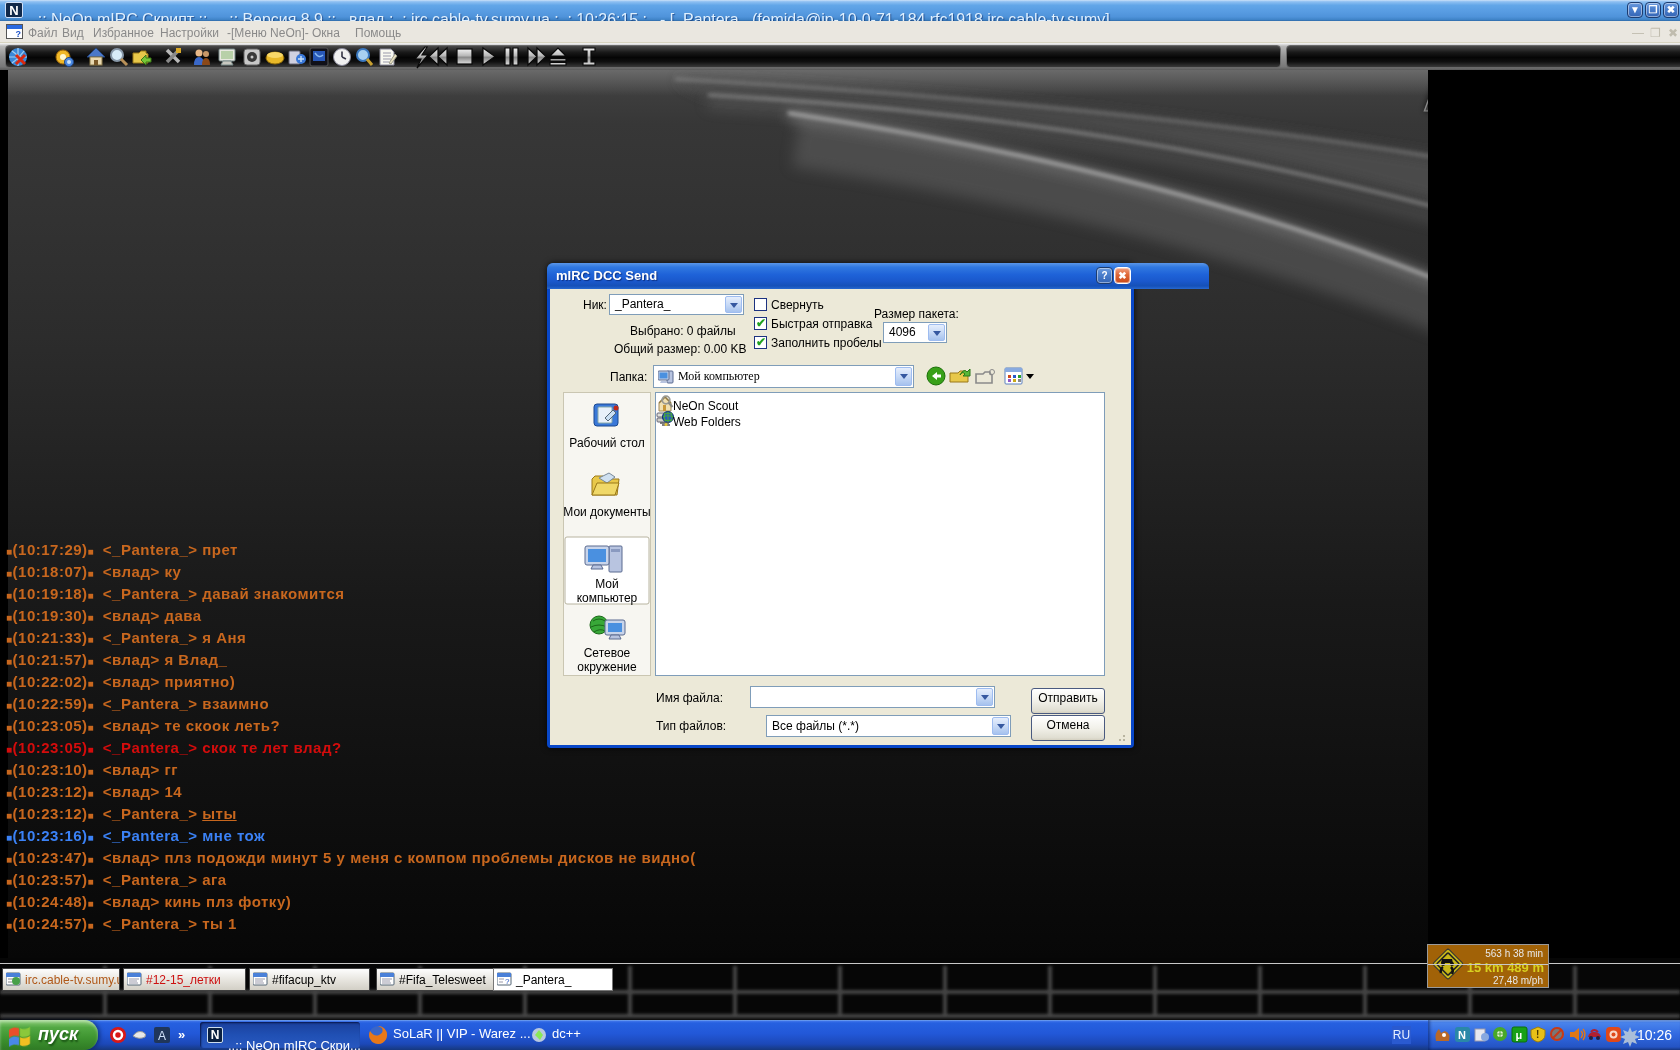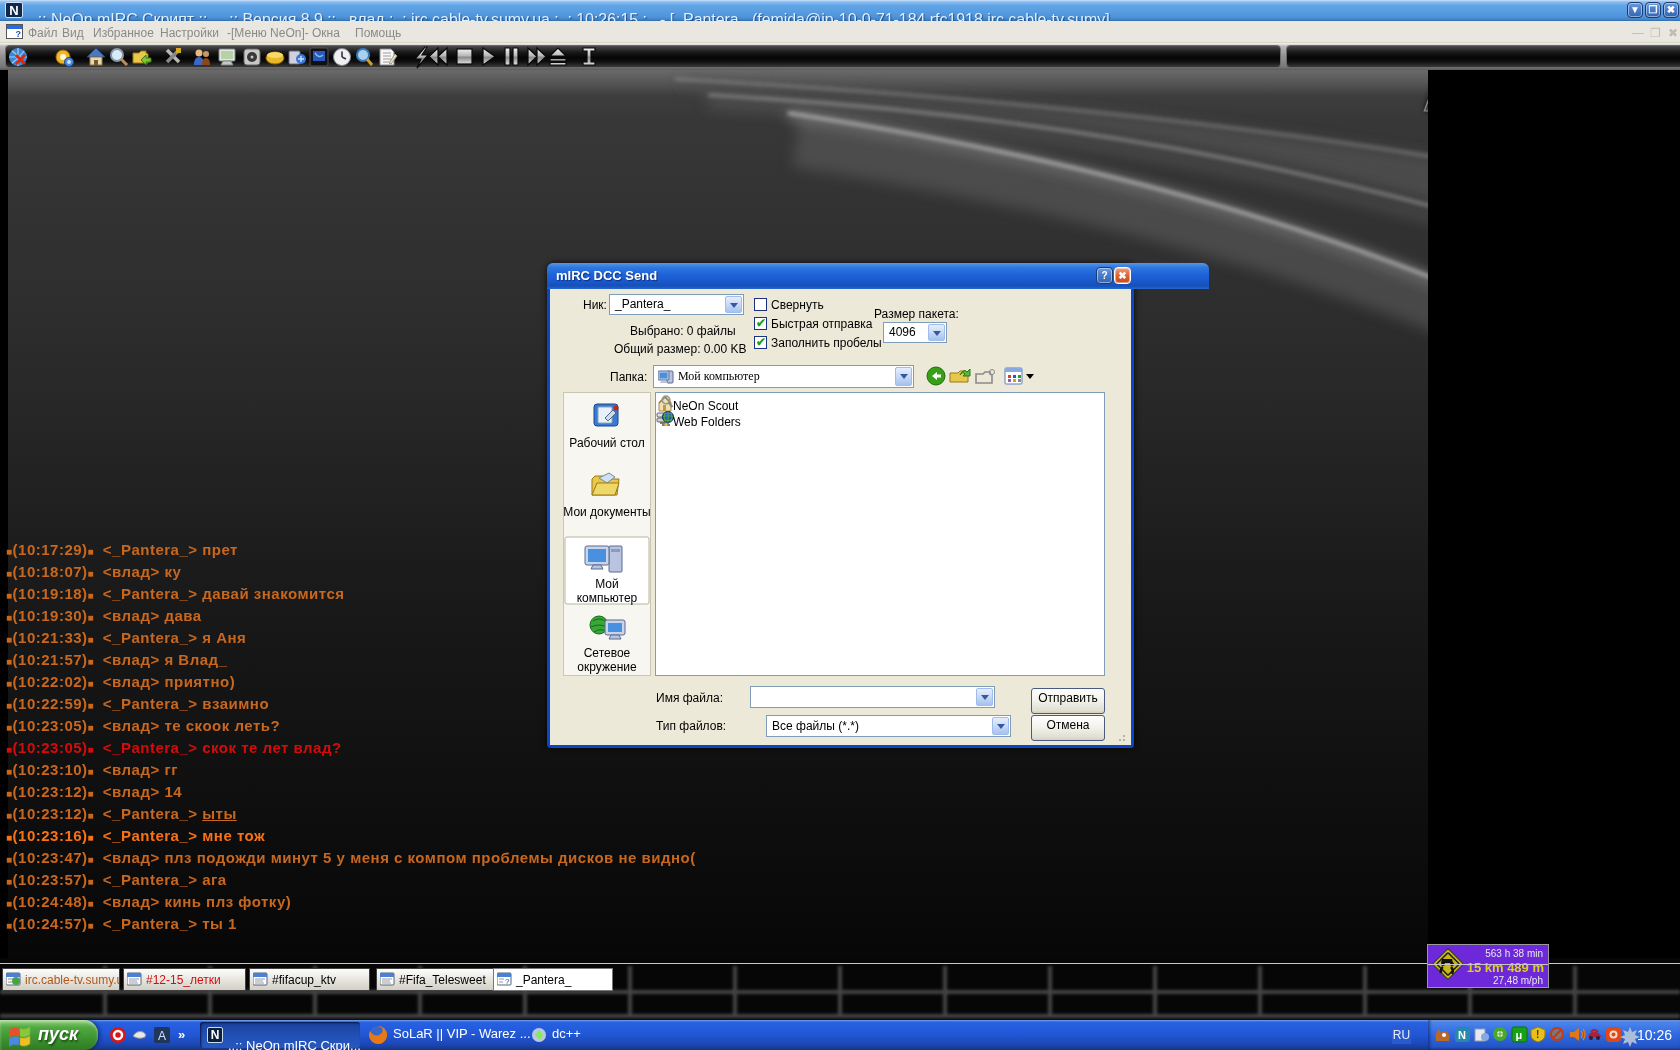--- a/index.html
+++ b/index.html
@@ -60,21 +60,21 @@
   .xpbtn { position:absolute; width:75px; height:26px; border:1px solid #4a5a80; border-radius:3px;
     background:linear-gradient(180deg,#ffffff 0%,#f2f1ea 50%,#e0ded2 90%,#d4d0c0 100%);
     font-size:12px; color:#000; text-align:center; line-height:18px; }
   
   #bottom { position:absolute; left:0; top:958px; width:1680px; height:62px; background:#060606; overflow:hidden;}
   .tab { position:absolute; top:10px; height:23px; border:1px solid #404040; font-size:12px;
     background:linear-gradient(180deg,#fdfdfd 0%,#e8e6e0 50%,#d2cfc6 100%); color:#000;
     white-space:nowrap; overflow:hidden; }
   .tab .ti { position:absolute; left:3px; top:3px; width:16px; height:14px; }
   .tab span { position:absolute; left:22px; top:4px; }
-  #odo { position:absolute; left:1427px; top:944px; width:122px; height:44px; background:#6d28d9;
+  #odo { position:absolute; left:1427px; top:944px; width:122px; height:44px; background:#a16207;
     border:1px solid #9a9a9a; color:#e8e8e8; }
   
   #taskbar { position:absolute; left:0; top:1020px; width:1680px; height:30px;
     background:linear-gradient(180deg,#78a8f0 0%,#3a70e8 5%,#2660e0 10%,#2258d8 45%,#1c48b8 80%,#16387e 100%); }
   #startbtn { position:absolute; left:0; top:0; width:98px; height:30px; border-radius:0 14px 14px 0;
     background:linear-gradient(180deg,#8fd07a 0%,#52a843 25%,#3e9430 60%,#2f7a24 100%);
     box-shadow:inset 0 2px 3px rgba(255,255,255,.4), 2px 0 4px rgba(0,20,60,.5); }
   #startbtn i { position:absolute; left:38px; top:4px; font-style:italic; font-weight:bold; font-size:18px; color:#fff;
     text-shadow:1px 2px 2px rgba(0,40,0,.6); }
   .taskact { position:absolute; left:200px; top:2px; width:160px; height:26px; border-radius:3px;
@@ -157,21 +157,21 @@
 <div class="chat" style="top:607px;color:#c8671e"><span style="font-size:10px;">■</span>(10:19:30)<span style="font-size:10px;">■</span> <span style="margin-left:4px;">&lt;влад&gt;</span> <span>дава</span></div>
 <div class="chat" style="top:629px;color:#c8671e"><span style="font-size:10px;">■</span>(10:21:33)<span style="font-size:10px;">■</span> <span style="margin-left:4px;">&lt;_Pantera_&gt;</span> <span>я Аня</span></div>
 <div class="chat" style="top:651px;color:#c8671e"><span style="font-size:10px;">■</span>(10:21:57)<span style="font-size:10px;">■</span> <span style="margin-left:4px;">&lt;влад&gt;</span> <span>я Влад_</span></div>
 <div class="chat" style="top:673px;color:#c8671e"><span style="font-size:10px;">■</span>(10:22:02)<span style="font-size:10px;">■</span> <span style="margin-left:4px;">&lt;влад&gt;</span> <span>приятно)</span></div>
 <div class="chat" style="top:695px;color:#c8671e"><span style="font-size:10px;">■</span>(10:22:59)<span style="font-size:10px;">■</span> <span style="margin-left:4px;">&lt;_Pantera_&gt;</span> <span>взаимно</span></div>
 <div class="chat" style="top:717px;color:#c8671e"><span style="font-size:10px;">■</span>(10:23:05)<span style="font-size:10px;">■</span> <span style="margin-left:4px;">&lt;влад&gt;</span> <span>те скоок леть?</span></div>
 <div class="chat" style="top:739px;color:#d40c0c"><span style="font-size:10px;">■</span>(10:23:05)<span style="font-size:10px;">■</span> <span style="margin-left:4px;">&lt;_Pantera_&gt;</span> <span>скок те лет влад?</span></div>
 <div class="chat" style="top:761px;color:#c8671e"><span style="font-size:10px;">■</span>(10:23:10)<span style="font-size:10px;">■</span> <span style="margin-left:4px;">&lt;влад&gt;</span> <span>гг</span></div>
 <div class="chat" style="top:783px;color:#c8671e"><span style="font-size:10px;">■</span>(10:23:12)<span style="font-size:10px;">■</span> <span style="margin-left:4px;">&lt;влад&gt;</span> <span>14</span></div>
 <div class="chat" style="top:805px;color:#c8671e"><span style="font-size:10px;">■</span>(10:23:12)<span style="font-size:10px;">■</span> <span style="margin-left:4px;">&lt;_Pantera_&gt;</span> <span><u>ыты</u></span></div>
-<div class="chat" style="top:827px;color:#f97316"><span style="font-size:10px;">■</span>(10:23:16)<span style="font-size:10px;">■</span> <span style="margin-left:4px;">&lt;_Pantera_&gt;</span> <span>мне тож</span></div>
+<div class="chat" style="top:827px;color:#3b82f6"><span style="font-size:10px;">■</span>(10:23:16)<span style="font-size:10px;">■</span> <span style="margin-left:4px;">&lt;_Pantera_&gt;</span> <span>мне тож</span></div>
 <div class="chat" style="top:849px;color:#c8671e"><span style="font-size:10px;">■</span>(10:23:47)<span style="font-size:10px;">■</span> <span style="margin-left:4px;">&lt;влад&gt;</span> <span>плз подожди минут 5 у меня с компом проблемы дисков не видно(</span></div>
 <div class="chat" style="top:871px;color:#c8671e"><span style="font-size:10px;">■</span>(10:23:57)<span style="font-size:10px;">■</span> <span style="margin-left:4px;">&lt;_Pantera_&gt;</span> <span>ага</span></div>
 <div class="chat" style="top:893px;color:#c8671e"><span style="font-size:10px;">■</span>(10:24:48)<span style="font-size:10px;">■</span> <span style="margin-left:4px;">&lt;влад&gt;</span> <span>кинь плз фотку)</span></div>
 <div class="chat" style="top:915px;color:#c8671e"><span style="font-size:10px;">■</span>(10:24:57)<span style="font-size:10px;">■</span> <span style="margin-left:4px;">&lt;_Pantera_&gt;</span> <span>ты 1</span></div>
 </div>
 
 <div id="titlebar">
   <div style="position:absolute;left:5px;top:2px;width:18px;height:16px;background:#10284a;border:1px solid #d0e0f8;border-radius:2px;color:#fff;font-weight:bold;font-size:13px;text-align:center;line-height:15px;">N</div>
   <div id="titletext">..:: NeOn mIRC Скрипт ::.. ..:: Версия 8.9 ::.. влад :..: irc.cable-tv.sumy.ua :..: 10:26:15 :.. - [_Pantera_ (femida@ip-10-0-71-184.rfc1918.irc.cable-tv.sumy]</div>
   <div class="tbtn" style="left:1627px;">▼</div>

